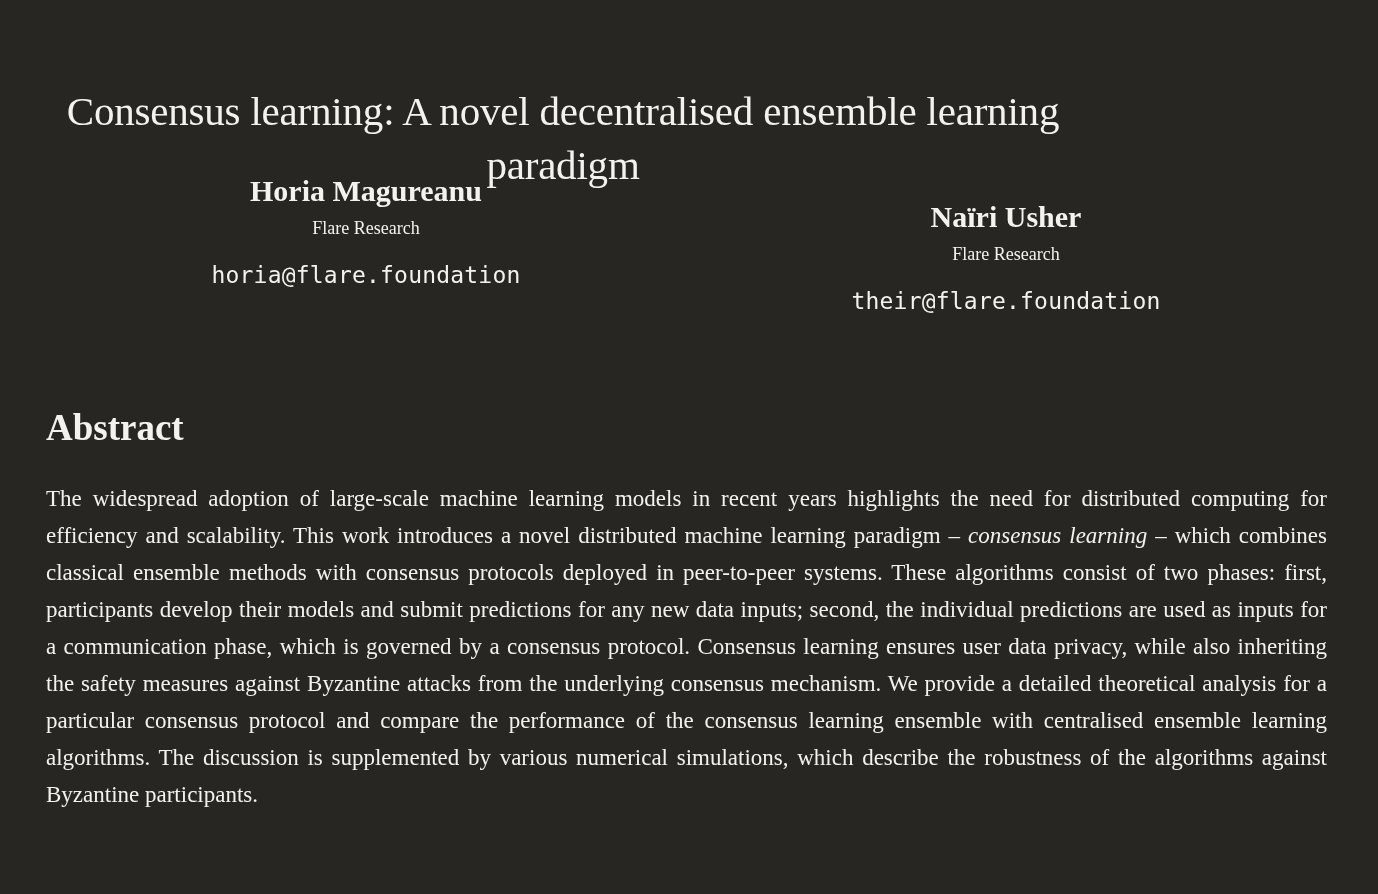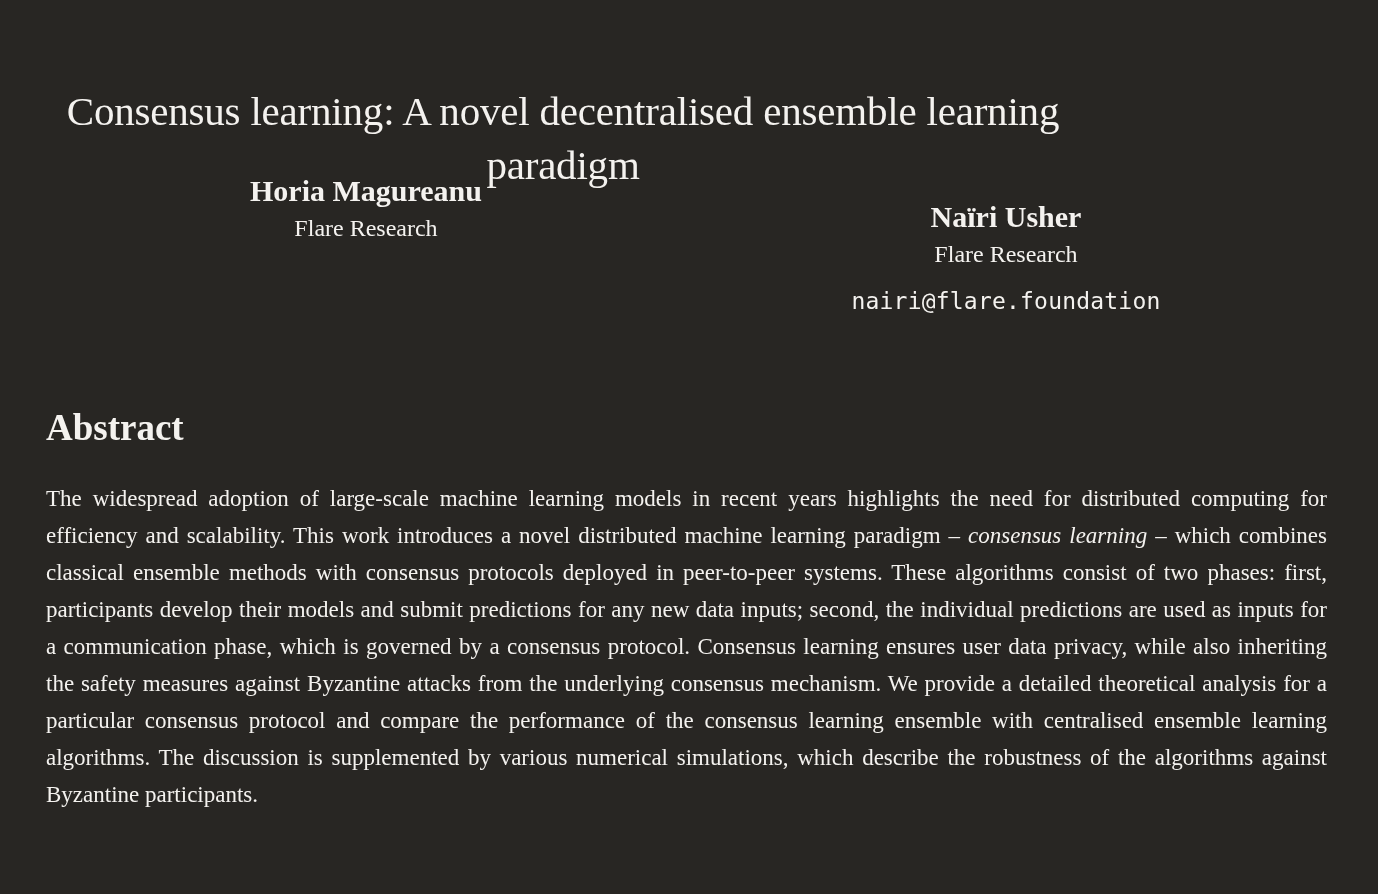--- a/index.html
+++ b/index.html
@@ -34,21 +34,21 @@
       text-align: center;
     }
     .author.left { left: 116px; }
     .author.right { left: 756px; margin-top: 26px; }
     .author-name {
       font-weight: bold;
       font-size: 30px;
       line-height: 34px;
     }
     .author-affil {
-      font-size: 24px;
+      font-size: 18px;
       line-height: 40px;
     }
     .author-email {
       font-family: "DejaVu Sans Mono", "Liberation Mono", monospace;
       font-size: 23px;
       line-height: 34px;
       margin-top: 10px;
       letter-spacing: 0.2px;
     }
     .abstract-heading {
@@ -74,23 +74,24 @@
     .abstract-body em { font-style: italic; }
   </style>
 </head>
 <body>
 
 <h1 class="title">Consensus learning: A novel decentralised ensemble learning paradigm</h1>
 
 <div class="author left">
   <div class="author-name">Horia Magureanu</div>
   <div class="author-affil">Flare Research</div>
+  <div class="author-email">horia@flare.foundation</div>
 </div>
 
 <div class="author right">
   <div class="author-name">Naïri Usher</div>
   <div class="author-affil">Flare Research</div>
-  <div class="author-email">nairi@flare.foundation</div>
+  <div class="author-email">their@flare.foundation</div>
 </div>
 
 <h2 class="abstract-heading">Abstract</h2>
 
 <p class="abstract-body"><span>The widespread adoption of large-scale machine learning models in recent years highlights the need for distributed computing for efficiency and scalability. This work introduces a novel distributed machine learning paradigm – </span><em>consensus learning</em><span> – which combines classical ensemble methods with consensus protocols deployed in peer-to-peer systems. These algorithms consist of two phases: first, participants develop their models and submit predictions for any new data inputs; second, the individual predic­tions are used as inputs for a communication phase, which is governed by a consensus protocol. Consensus learning ensures user data privacy, while also inheriting the safety measures against Byzantine attacks from the underlying consensus mechanism. We provide a detailed theoretical analysis for a particular consensus protocol and compare the performance of the consensus learning ensemble with centralised ensemble learning algorithms. The discussion is supplemented by various numerical simulations, which describe the robustness of the algorithms against Byzantine participants.</span></p>
 
 </body></html>

